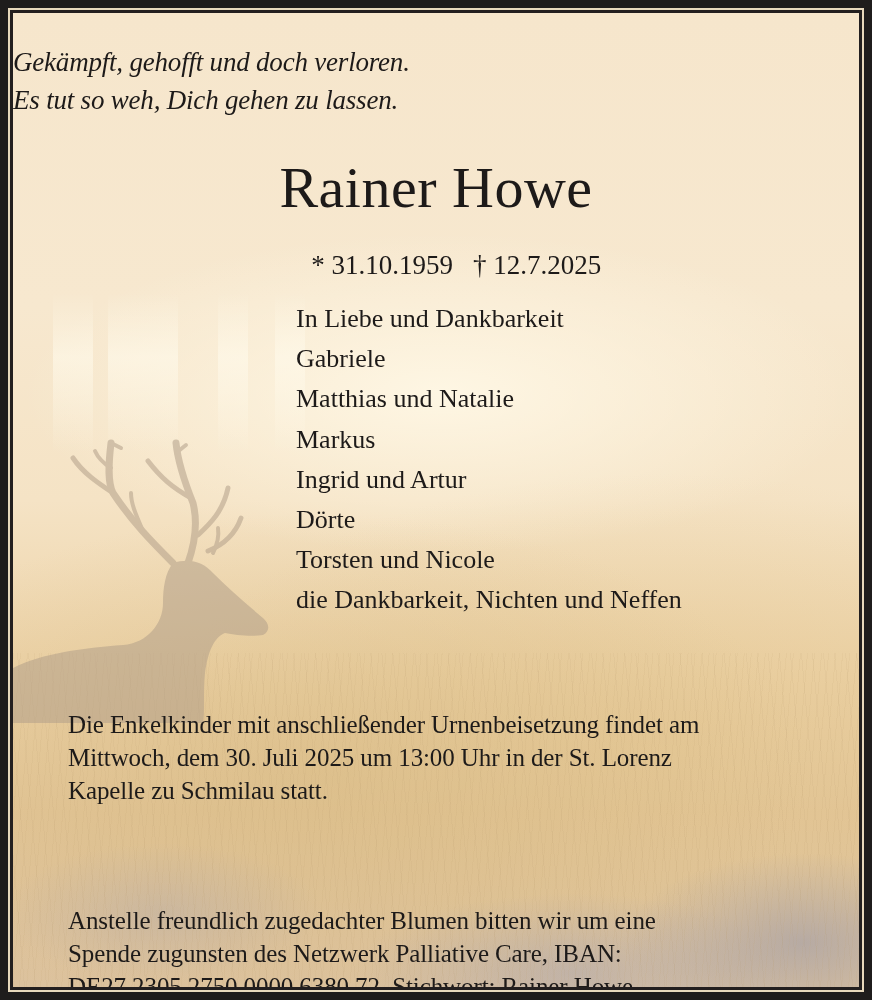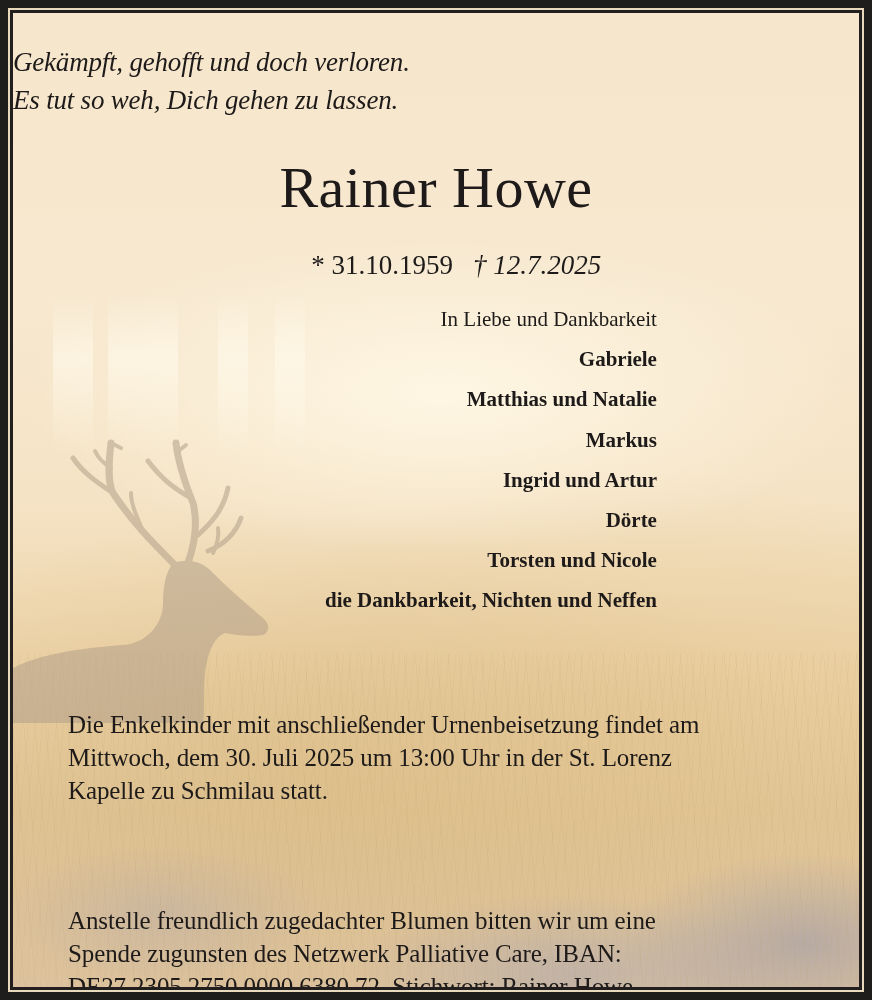--- a/index.html
+++ b/index.html
@@ -97,32 +97,31 @@
     }
     .dates {
       position: absolute;
       left: 0; width: 846px;
       top: 204px;
       text-align: center;
       font-size: 27px;
       line-height: 32px;
       white-space: pre;
     }
-    .dates span + span { margin-left: 20px; font-style: italic; }
+    .dates span + span { margin-left: 20px; }
 
     .mourners {
       position: absolute;
       left: 283px;
       top: 286px;
-      font-size: 21px;
+      font-size: 26px;
       line-height: 40.2px;
-      text-align: right;
     }
     .mourners .intro { font-weight: normal; }
-    .mourners .m { font-weight: bold; white-space: nowrap; margin-left: 29px; }
+    .mourners .m { font-weight: normal; white-space: nowrap; }
 
     .notice {
       position: absolute;
       left: 55px;
       width: 760px;
       font-size: 25px;
       line-height: 33px;
       letter-spacing: -0.1px;
     }
     .notice div { white-space: nowrap; }

